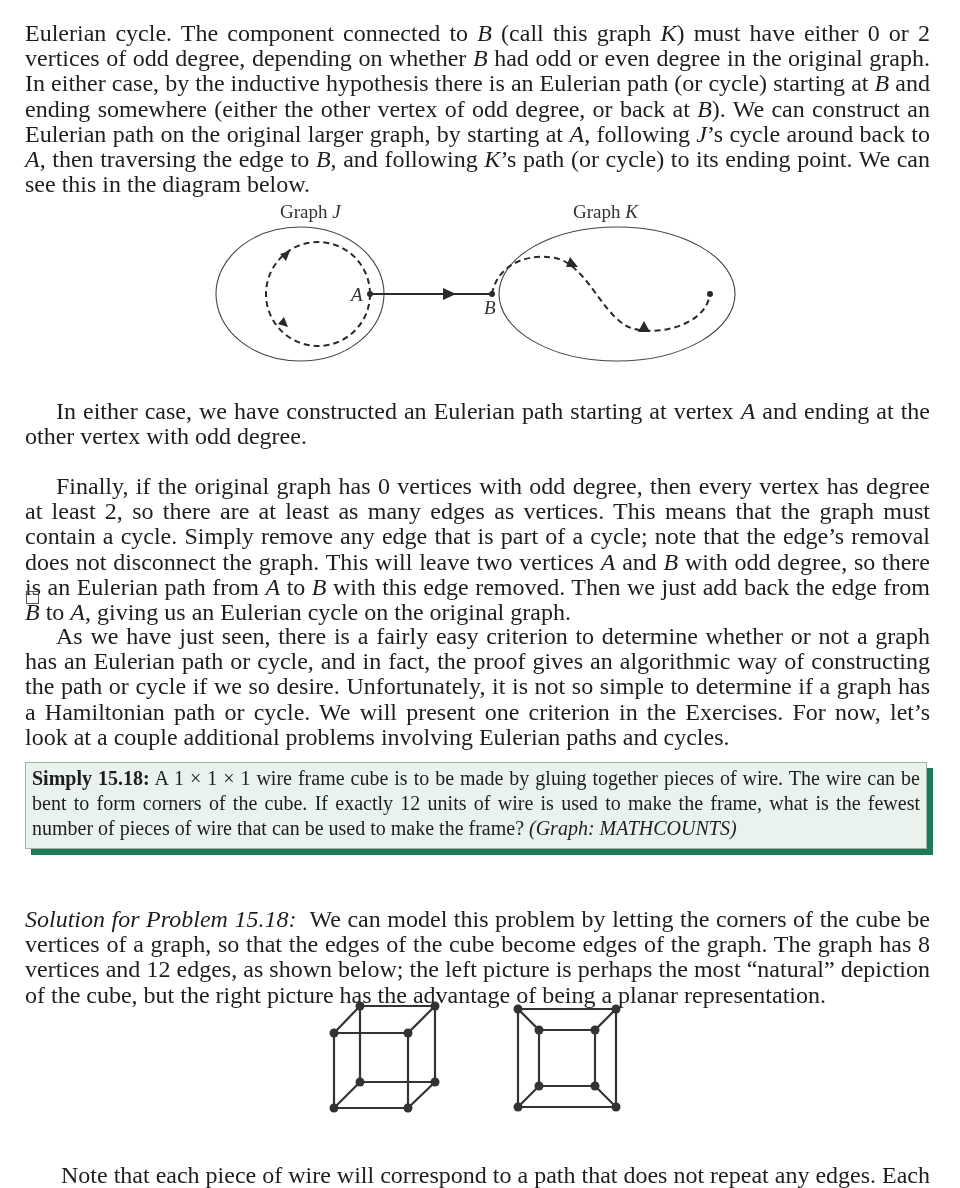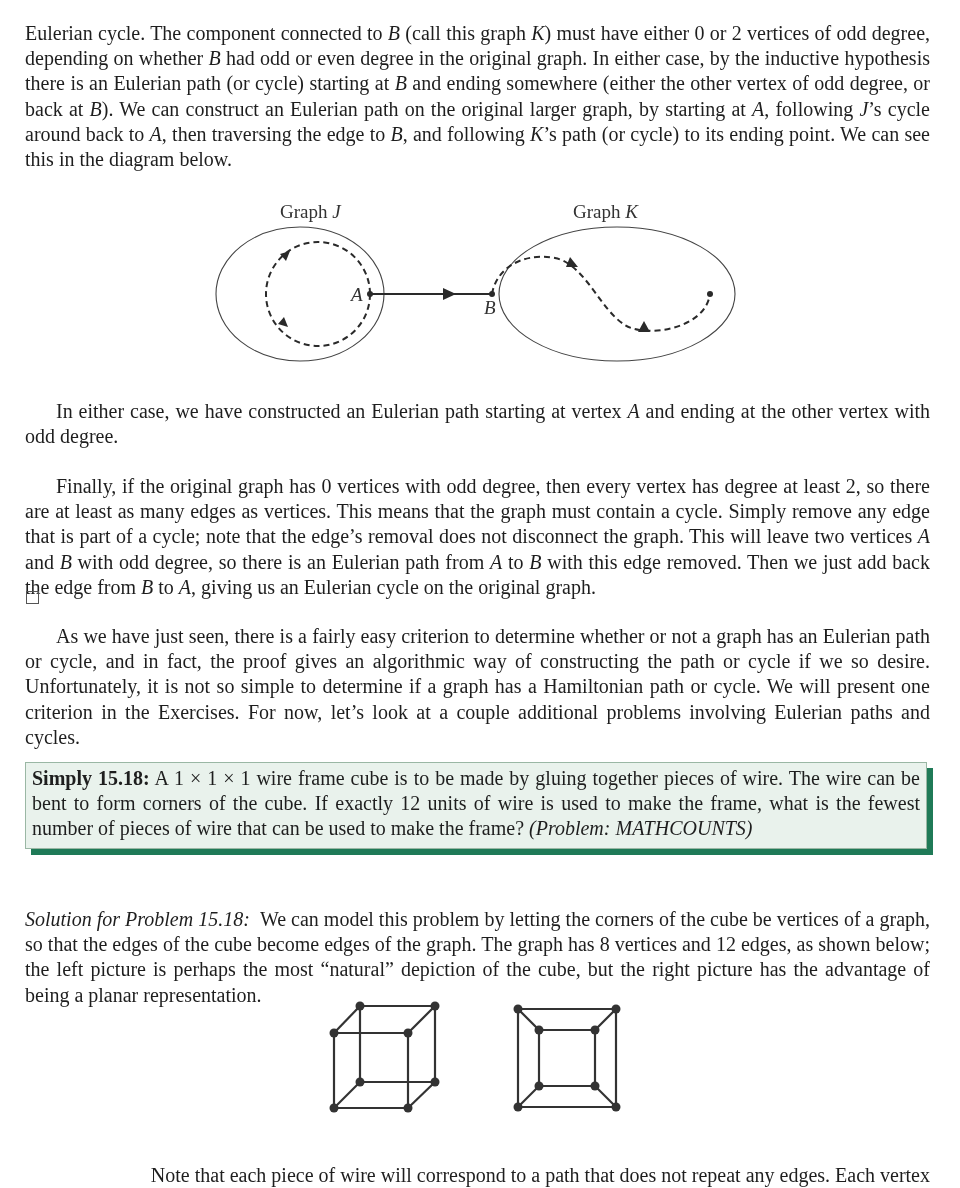--- a/index.html
+++ b/index.html
@@ -1,18 +1,18 @@
 <!DOCTYPE html>
 <html><head>
 <meta charset="utf-8">
 <style>
   html, body { margin: 0; padding: 0; background: #ffffff; }
   body { width: 960px; height: 1188px; position: relative; overflow: hidden; color: #1e1e1e;
          font-family: "Liberation Serif", "DejaVu Serif", serif; }
-  .para { position: absolute; left: 25px; width: 905px; font-size: 20px; line-height: 25.2px;
+  .para { position: absolute; left: 25px; width: 905px; font-size: 24px; line-height: 25.2px;
           text-align: justify; margin: 0; }
   .indent { text-indent: 31px; }
   i, .it { font-style: italic; }
   .qed { position: absolute; left: 26px; top: 591px; width: 11px; height: 11px; border: 1.3px solid #555; }
   .problem { position: absolute; left: 25px; top: 762px; width: 888px; height: 82px;
              background: #e9f2ec; border: 1px solid #9ab7a4; box-shadow: 6px 6px 0 #1f7a57;
              padding: 3px 6px 0 6px; font-size: 20px; line-height: 25.2px; text-align: justify; }
   .problem b { font-weight: bold; }
   svg text { font-family: "Liberation Serif", "DejaVu Serif", serif; }
 </style>
@@ -59,21 +59,21 @@
 <p class="para indent" style="top:474px;">
   <span>Finally, if the original graph has 0 vertices with odd degree, then every vertex has degree at least 2, so there are at least as many edges as vertices. This means that the graph must contain a cycle. Simply remove any edge that is part of a cycle; note that the edge’s removal does not disconnect the graph. This will leave two vertices </span><i>A</i><span> and </span><i>B</i><span> with odd degree, so there is an Eulerian path from </span><i>A</i><span> to </span><i>B</i><span> with this edge removed. Then we just add back the edge from </span><i>B</i><span> to </span><i>A</i><span>, giving us an Eulerian cycle on the original graph.</span>
 </p>
 <div class="qed"></div>
 
 <p class="para indent" style="top:624px;">As we have just seen, there is a fairly easy criterion to determine whether or not a graph has an Eulerian path or cycle, and in fact, the proof gives an algorithmic way of constructing the path or cycle if we so desire. Unfortunately, it is not so simple to determine if a graph has a Hamiltonian path or cycle. We will present one criterion in the Exercises. For now, let’s look at a couple additional problems involving Eulerian paths and cycles.</p>
 
 <div class="problem">
   <b>Simply 15.18:</b>
   <span>A 1 × 1 × 1 wire frame cube is to be made by gluing together pieces of wire. The wire can be bent to form corners of the cube. If exactly 12 units of wire is used to make the frame, what is the fewest number of pieces of wire that can be used to make the frame?</span>
-  <i>(Problem: MATHCOUNTS)</i>
+  <i>(Graph: MATHCOUNTS)</i>
 </div>
 
 <p class="para" style="top:907px;">
   <i>Solution for Problem 15.18:</i>&nbsp;&nbsp;<span>We can model this problem by letting the corners of the cube be vertices of a graph, so that the edges of the cube become edges of the graph. The graph has 8 vertices and 12 edges, as shown below; the left picture is perhaps the most “natural” depiction of the cube, but the right picture has the advantage of being a planar representation.</span>
 </p>
 
 <svg style="position:absolute; left:320px; top:995px;" width="130" height="120" viewBox="0 0 130 120">
   <g stroke="#333" stroke-width="2.2" fill="none">
     <line x1="40" y1="11" x2="115" y2="11"></line>
     <line x1="14" y1="38" x2="88" y2="38"></line>

